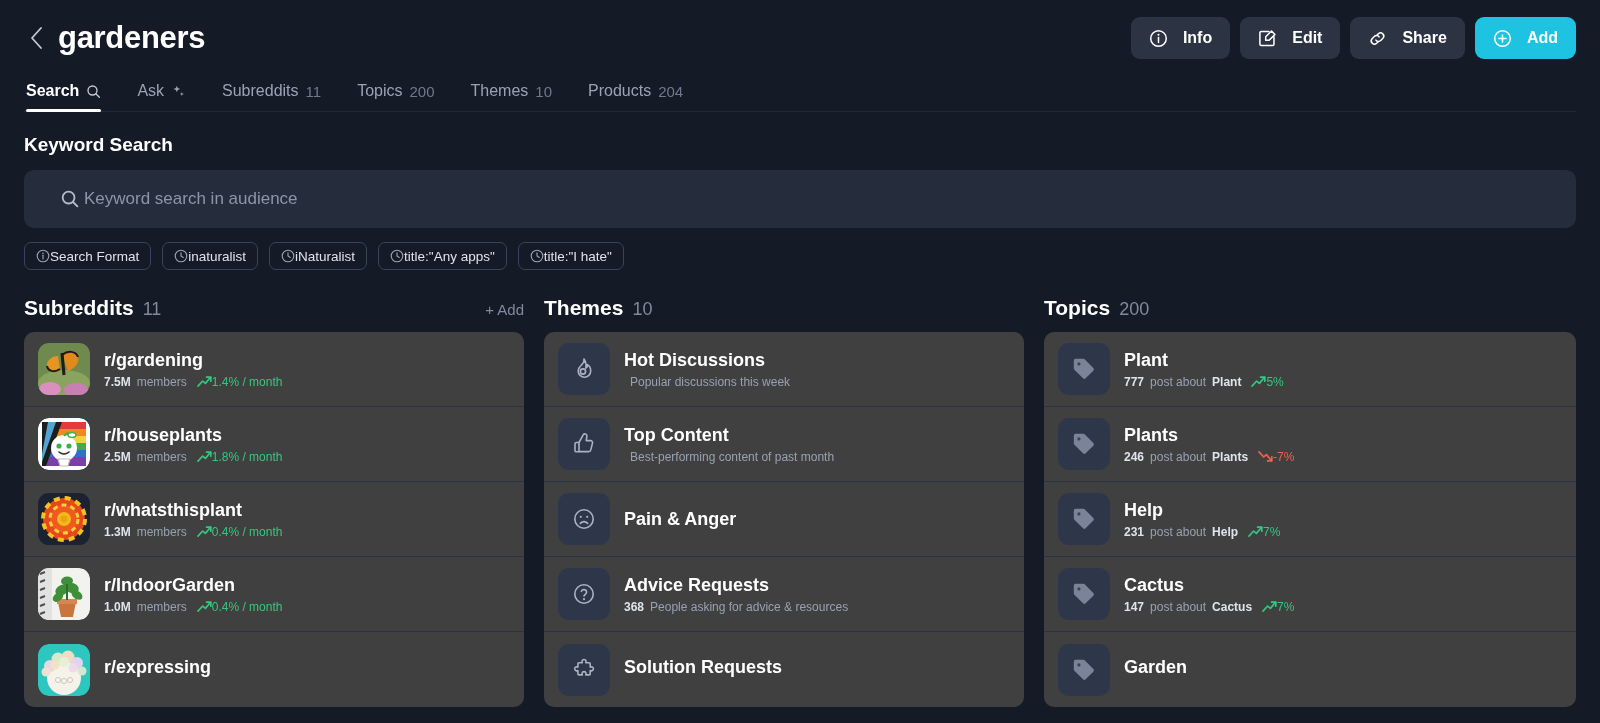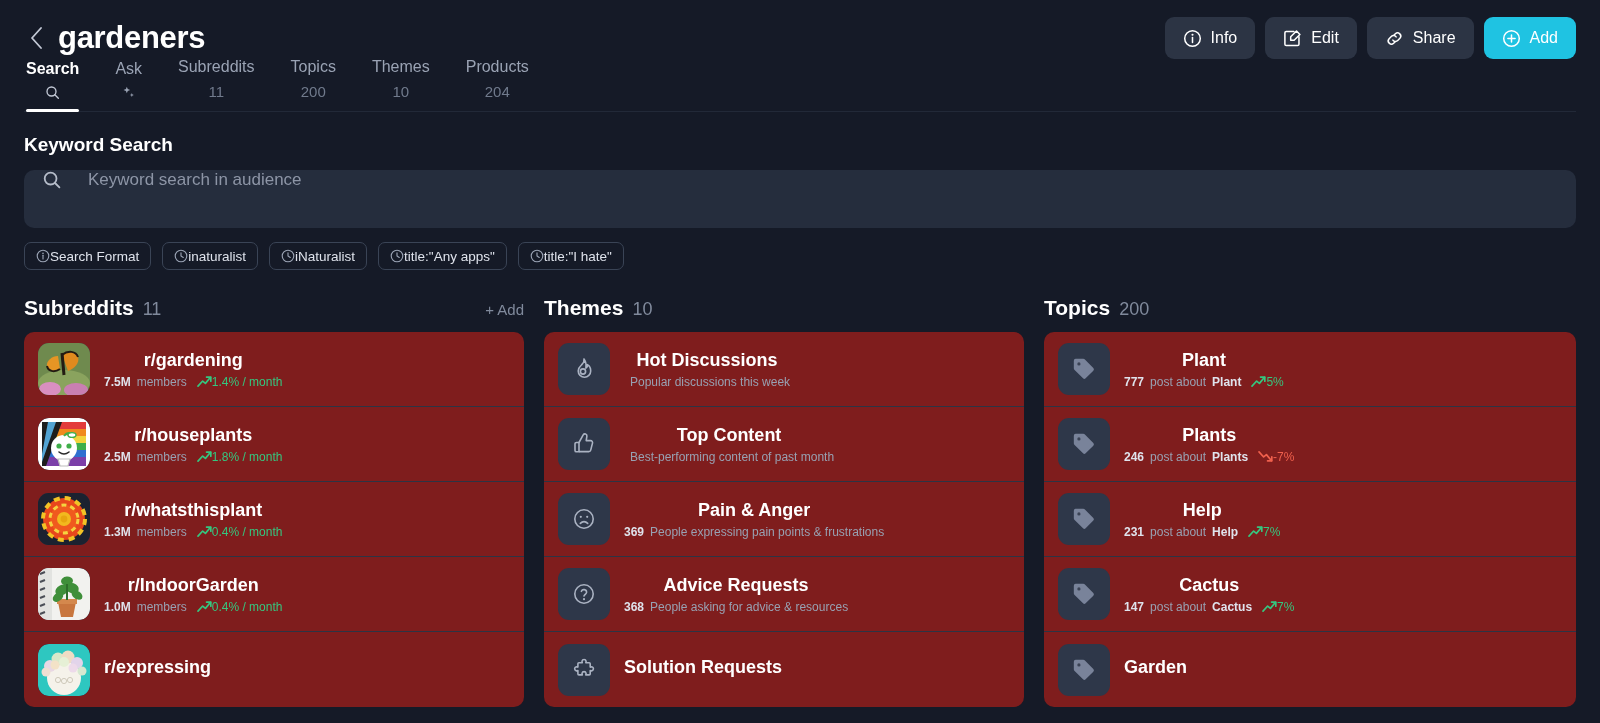--- a/index.html
+++ b/index.html
@@ -25,59 +25,59 @@
     color: #c3c9d6; cursor: pointer; flex: 0 0 auto;
   }
   .page-title {
     font-size: 31px; font-weight: bold; letter-spacing: -0.3px;
     color: #ffffff; margin-left: 10px; white-space: nowrap;
   }
   .header-actions {
     margin-left: auto; display: flex; gap: 10px; align-items: center;
   }
   .btn {
-    display: flex; align-items: center; gap: 9px;
+    display: flex; align-items: center; gap: 15px;
     height: 42px; padding: 0 18px;
     border-radius: 9px;
     background: #2c3444;
     color: #ffffff;
-    font-size: 16px; font-weight: normal;
+    font-size: 16px; font-weight: bold;
     cursor: pointer; border: none; white-space: nowrap;
   }
   .btn.primary { background: #1fc3e2; color: #ffffff; }
   .btn svg { display: block; }
 
   
   .tabs {
     display: flex; align-items: flex-end; gap: 36px;
     height: 46px; padding-left: 2px;
     border-bottom: 1px solid #222938;
   }
   .tab {
     display: flex; align-items: center; gap: 7px;
     font-size: 16px; color: #9aa3b4; cursor: pointer;
-    padding-bottom: 11px; position: relative; white-space: nowrap; flex-direction: column;
+    padding-bottom: 11px; position: relative; white-space: nowrap;
   }
   .tab.active { color: #ffffff; font-weight: bold; }
   .tab.active::after {
     content: ""; position: absolute; left: 0; right: 0; bottom: -1px;
     height: 3px; background: #ffffff; border-radius: 2px;
   }
   .tab .count { color: #6b7par; color: #707a8c; font-weight: normal; font-size: 15px; }
 
   
   .section-wrap { padding: 0 24px; }
   .kw-title {
     font-size: 19px; font-weight: bold; color: #ffffff;
     margin: 22px 0 14px 0;
   }
   .search-box {
-    display: flex; align-items: flex-start; gap: 26px;
+    display: flex; align-items: center; gap: 4px;
     height: 58px; background: #252d3d; border-radius: 10px;
-    padding: 0 18px; cursor: text;
+    padding: 0 36px; cursor: text;
   }
   .search-box input {
     flex: 1; background: transparent; border: none; outline: none;
     color: #e7eaf0; font-size: 17px; font-family: "Liberation Sans", sans-serif;
   }
   .search-box input::placeholder { color: #8d95a6; }
 
   .chips { display: flex; gap: 11px; margin-top: 14px; flex-wrap: nowrap; }
   .chip {
     display: flex; align-items: center; 
@@ -100,21 +100,21 @@
   .col-head {
     display: flex; align-items: baseline; gap: 9px;
     padding: 0 0 12px 0;
   }
   .col-head .name { font-size: 21px; font-weight: bold; color: #ffffff; }
   .col-head .num { font-size: 18px; color: #808a9c; }
   .col-head .addlink {
     margin-left: auto; font-size: 15px; color: #808a9c; cursor: pointer;
   }
 
-  .card { background: #7f1d1d; border-radius: 10px; overflow: hidden; text-align: center; }
+  .card { background: #404040; border-radius: 10px; overflow: hidden; }
   .row {
     display: flex; align-items: center; gap: 14px;
     padding: 11px 14px; height: 75px;
     border-bottom: 1px solid #2c3444;
     cursor: pointer;
   }
   .row:last-child { border-bottom: none; }
   .row-body { min-width: 0; }
   .row-title {
     font-size: 18px; font-weight: bold; color: #ffffff;
@@ -503,24 +503,20 @@
           <div class="tile">
             <svg width="24" height="24" viewBox="0 0 24 24" fill="none">
               <circle cx="12" cy="12" r="9.2" stroke="#aab2c2" stroke-width="1.6"></circle>
               <circle cx="8.8" cy="9.8" r="1.1" fill="#aab2c2"></circle>
               <circle cx="15.2" cy="9.8" r="1.1" fill="#aab2c2"></circle>
               <path d="M8.3 16.4c2.3-2.4 5.1-2.4 7.4 0" stroke="#aab2c2" stroke-width="1.6" stroke-linecap="round"></path>
             </svg>
           </div>
           <div class="row-body">
             <div class="row-title">Pain &amp; Anger</div>
-            <div class="row-sub">
-              <span class="strong">369</span>
-              <span>People expressing pain points &amp; frustrations</span>
-            </div>
           </div>
         </div>
 
         <div class="row">
           <div class="tile">
             <svg width="24" height="24" viewBox="0 0 24 24" fill="none">
               <circle cx="12" cy="12" r="9.2" stroke="#aab2c2" stroke-width="1.6"></circle>
               <path d="M9.4 9.3a2.7 2.7 0 015.2.9c0 1.8-2.6 2.3-2.6 3.9" stroke="#aab2c2" stroke-width="1.6" stroke-linecap="round"></path>
               <circle cx="12" cy="17.2" r="1.1" fill="#aab2c2"></circle>
             </svg>

